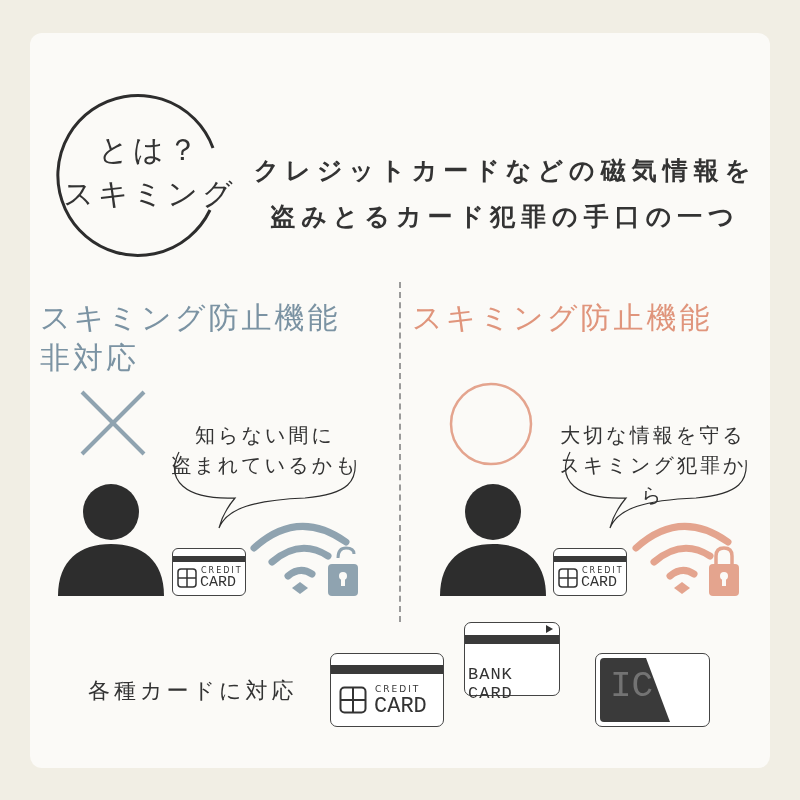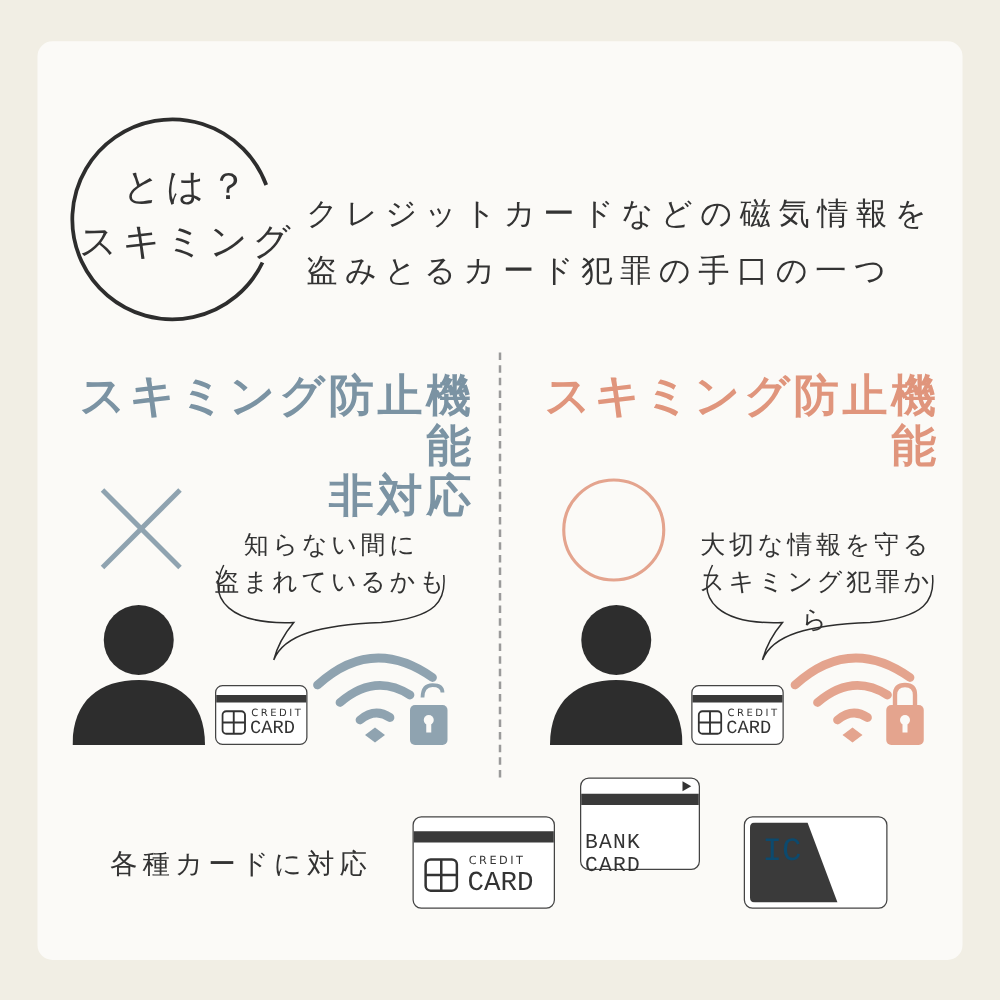--- a/index.html
+++ b/index.html
@@ -13,30 +13,30 @@
   }
   .abs { position:absolute; }
   .intro-circle {
     position:absolute; left:58px; top:88px; width:166px; height:166px;
   }
   .intro-title {
     position:absolute; left:60px; top:128px; width:180px; text-align:center;
     font-size:30px; line-height:44px; letter-spacing:4px; color:#333; font-weight:300;
   }
   .intro-desc {
-    position:absolute; left:245px; top:148px; width:520px; 
-    font-size:25px; line-height:46px; letter-spacing:6px; color:#333; font-weight:400;
+    position:absolute; left:245px; top:148px; width:520px; text-align:center;
+    font-size:25px; line-height:46px; letter-spacing:6px; color:#333; font-weight:700;
   }
   .divider {
     position:absolute; left:399px; top:282px; width:0; height:340px;
     border-left:2px dashed #9a9a9a;
   }
   .sec-title {
-    position:absolute; width:340px; text-align:right; font-size:36px; line-height:40px;
-    letter-spacing:3px; font-weight:700;
+    position:absolute; width:340px; text-align:left; font-size:30px; line-height:40px;
+    letter-spacing:3px; font-weight:400;
   }
   .sec-title.left { left:40px; top:298px; color:#7b93a3; }
   .sec-title.right { left:412px; top:298px; color:#e0957c; }
   .bubble-text {
     position:absolute; text-align:center; font-size:20px; line-height:30px; letter-spacing:3px; color:#333;
   }
   .bottom-label {
     position:absolute; left:88px; top:676px; font-size:22px; letter-spacing:4px; color:#333;
   }
   .card-box {
@@ -159,14 +159,14 @@
 <div class="card-box" style="left:464px;top:622px;width:96px;height:74px;border-radius:7px">
   <div class="card-stripe" style="top:12px;height:9px"></div>
   <div class="abs" style="right:6px;top:2px;width:0;height:0;border-left:7px solid #333;border-top:4px solid transparent;border-bottom:4px solid transparent"></div>
   <div class="card-big" style="left:3px;top:42px;font-size:17px;letter-spacing:1px">BANK CARD</div>
 </div>
 
 <div class="card-box" style="left:595px;top:653px;width:115px;height:74px;border-radius:7px">
   <svg class="abs" style="left:4px;top:4px" width="72" height="64">
     <path d="M4 0 L46 0 L70 64 L4 64 Q0 64 0 60 L0 4 Q0 0 4 0 Z" fill="#3a3a3a"></path>
   </svg>
-  <div class="card-big" style="left:14px;top:12px;font-size:26px;color:#0c4a6e;font-weight:300">IC</div>
+  <div class="card-big" style="left:14px;top:12px;font-size:36px;color:#737373;font-weight:300">IC</div>
 </div>
 
 </body></html>

